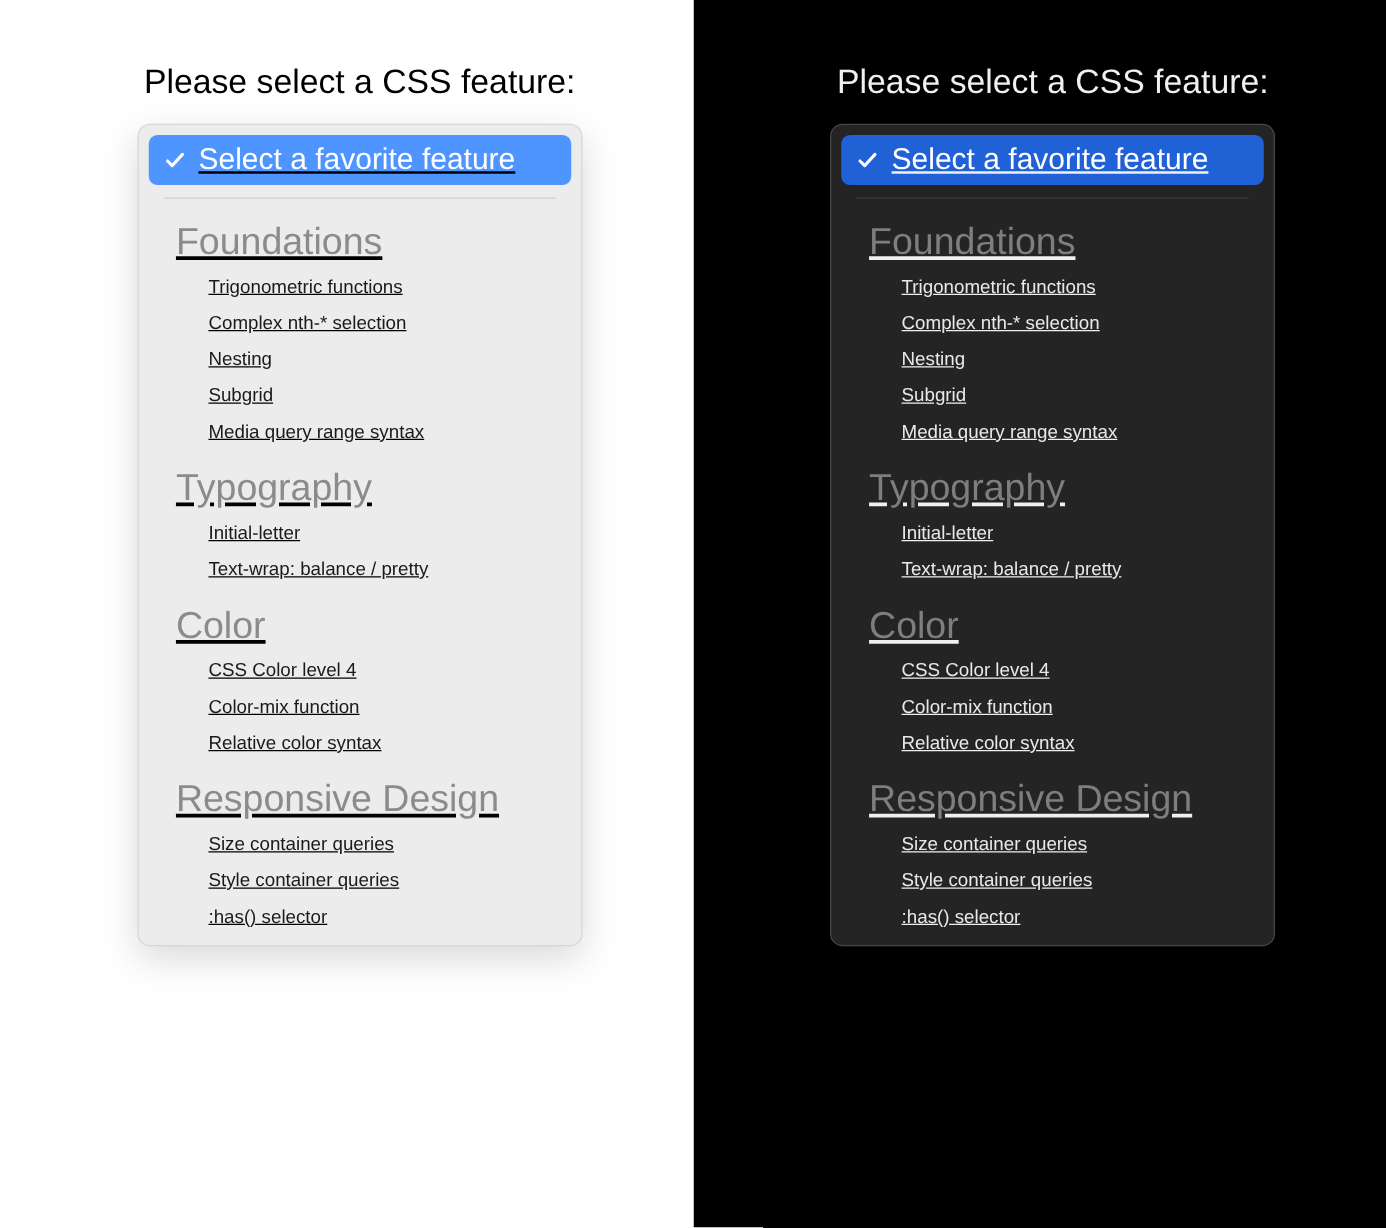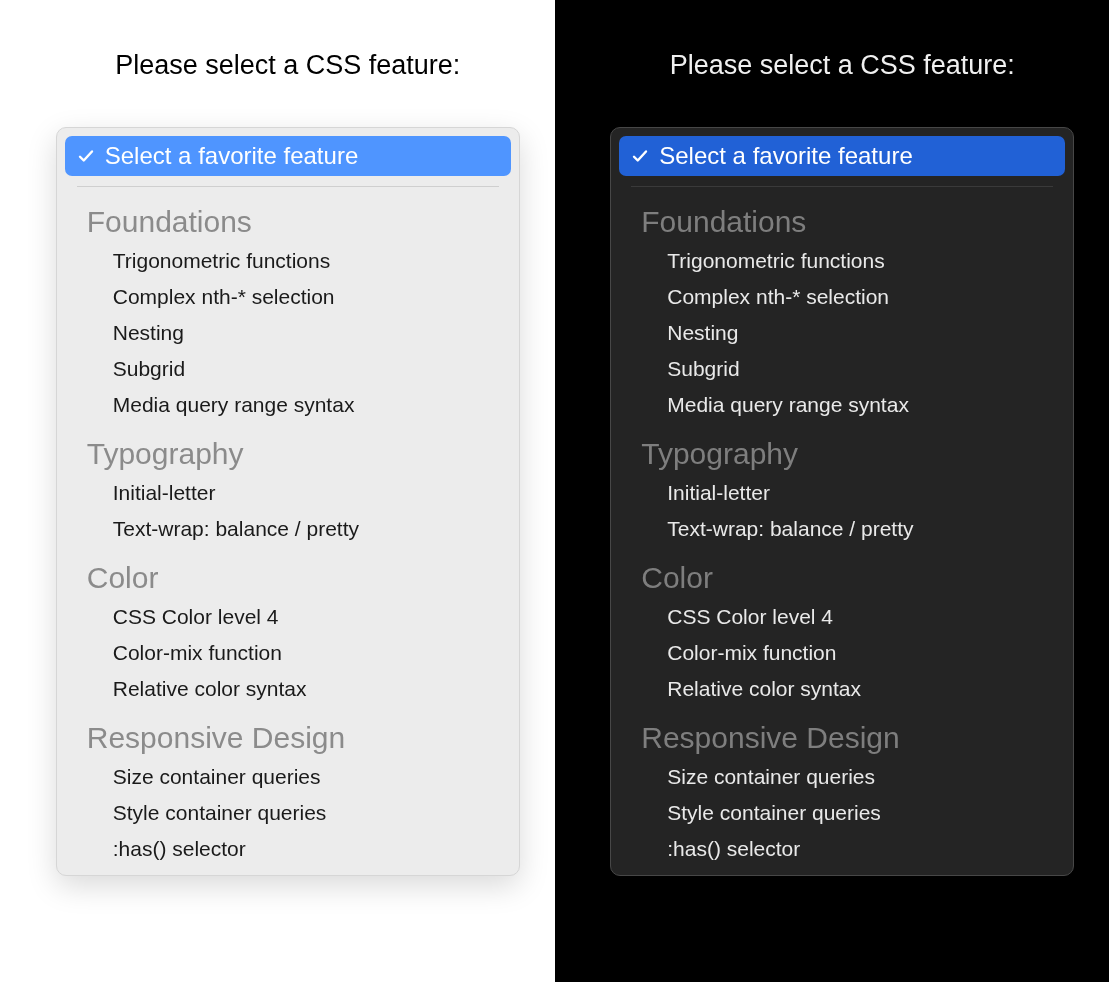--- a/index.html
+++ b/index.html
@@ -1,32 +1,33 @@
 <!DOCTYPE html>
 <html><head>
 <meta charset="utf-8">
 <style>
   * { box-sizing: border-box; margin: 0; padding: 0; }
   html, body { width: 1109px; height: 982px; font-family: -apple-system, "Helvetica Neue", Arial, sans-serif; }
   body { display: flex; }
 
-  .pane { flex: 1; padding: 50px 19px 40px 40px; display: flex; flex-direction: column; align-items: center; gap: 28px; }
+  .pane { flex: 1; padding: 50px 19px 40px 40px; display: flex; flex-direction: column; align-items: center; }
   .light { background: #ffffff; color: #000000; }
   .dark  { background: #000000; color: #f0f0f0; }
 
   .prompt {
     font-size: 27px;
     font-weight: 400;
     margin-bottom: 18px;
   }
 
   .dropdown {
-    width: 464px;
+    width: 356px;
     border-radius: 10px;
     padding: 8px 8px 8px 8px;
+    text-decoration: underline;
   }
   .light .dropdown {
     background: #ececec;
     border: 1px solid #d6d6d6;
     box-shadow: 0 10px 30px rgba(0,0,0,0.15);
   }
   .dark .dropdown {
     background: #242424;
     border: 1px solid #474747;
     box-shadow: 0 10px 30px rgba(0,0,0,0.6);
@@ -59,21 +60,21 @@
   .dark  .divider { background: #3a3a3a; }
 
   .group-label {
     font-size: 30px;
     padding: 14px 8px 4px 22px;
   }
   .light .group-label { color: #8b8b8b; }
   .dark  .group-label { color: #7e7e7e; }
 
   .option {
-    font-size: 21px;
+    font-size: 15px;
     padding: 6px 8px 6px 48px;
     border-radius: 6px;
     cursor: default;
   }
   .light .option { color: #1a1a1a; }
   .dark  .option { color: #e9e9e9; }
 </style>
 </head>
 <body>
 

